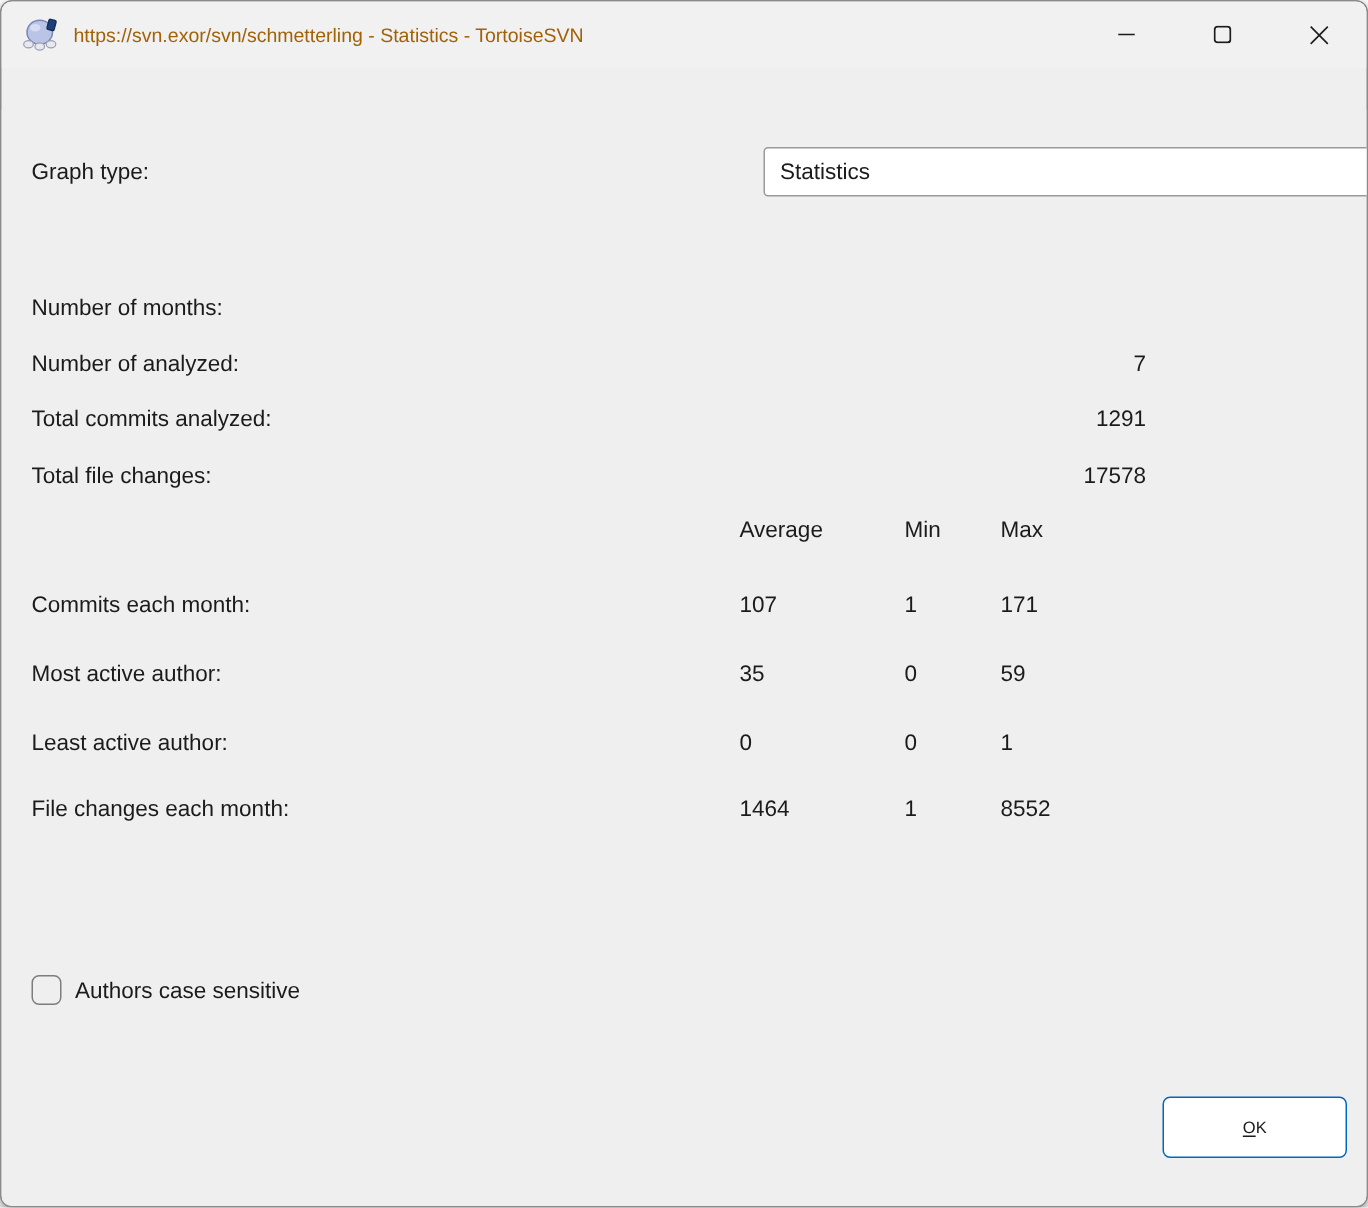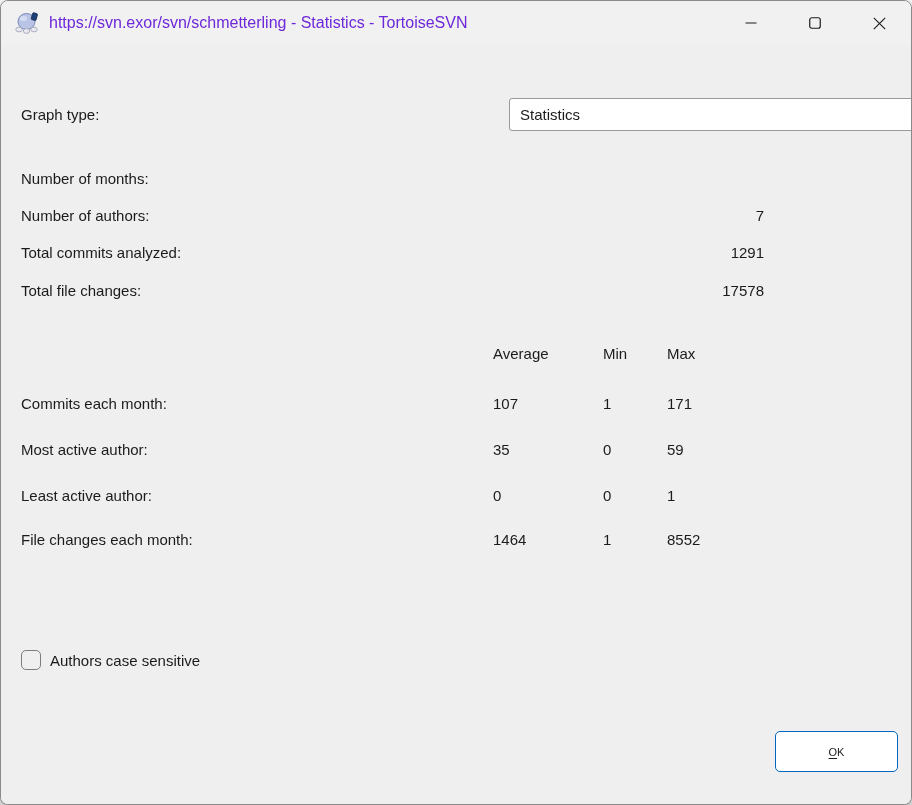--- a/index.html
+++ b/index.html
@@ -21,22 +21,22 @@
   
   .titlebar {
     position: absolute; top: 0; left: 0; right: 0;
     height: 44px;
     background: #f2f1f1;
     display: flex; align-items: center;
   }
   .app-icon { margin-left: 13px; width: 26px; height: 26px; flex: 0 0 auto; }
   .title-text {
     margin-left: 9px;
-    font-size: 16px;
-    color: #6d28d9;
+    font-size: 13px;
+    color: #a16207;
     white-space: nowrap;
   }
   .caption-controls {
     margin-left: auto;
     display: flex; align-items: stretch; height: 100%;
   }
   .caption-btn {
     width: 64px; height: 100%;
     display: flex; align-items: center; justify-content: center;
     background: transparent; border: none; cursor: default;
@@ -71,21 +71,21 @@
     border-radius: 3px;
     display: flex; align-items: center;
     padding: 0 12px 0 10px;
     cursor: default;
   }
   .graph-type-select .select-value { flex: 1; }
   .chevron { flex: 0 0 auto; }
   
   .summary-row {
     position: absolute; left: 20px; width: 743px; height: 22px;
-    display: flex; align-items: flex-start;
+    display: flex; align-items: flex-end; margin-top: 22px;
   }
   .summary-row .value { flex: 1; text-align: right; }
   
   .grid-row {
     position: absolute; left: 20px; width: 743px; height: 22px;
     display: grid;
     grid-template-columns: 1fr 110px 64px 97px;
     align-items: center;
   }
   .grid-row .num { text-align: left; }
@@ -159,21 +159,21 @@
       <span class="select-value">Statistics</span>
       <svg class="chevron" width="14" height="9" viewBox="0 0 14 9">
           <polyline points="1,1.5 7,7.5 13,1.5" fill="none" stroke="#5a5a5a" stroke-width="1.2"></polyline>
         </svg>
     </div>
 
     <div class="summary-row" style="top:97px">
       <span>Number of months:</span>
     </div>
     <div class="summary-row" style="top:134px">
-      <span>Number of authors:</span>
+      <span>Number of analyzed:</span>
       <span class="value">7</span>
     </div>
     <div class="summary-row" style="top:171px">
       <span>Total commits analyzed:</span>
       <span class="value">1291</span>
     </div>
     <div class="summary-row" style="top:209px">
       <span>Total file changes:</span>
       <span class="value">17578</span>
     </div>

